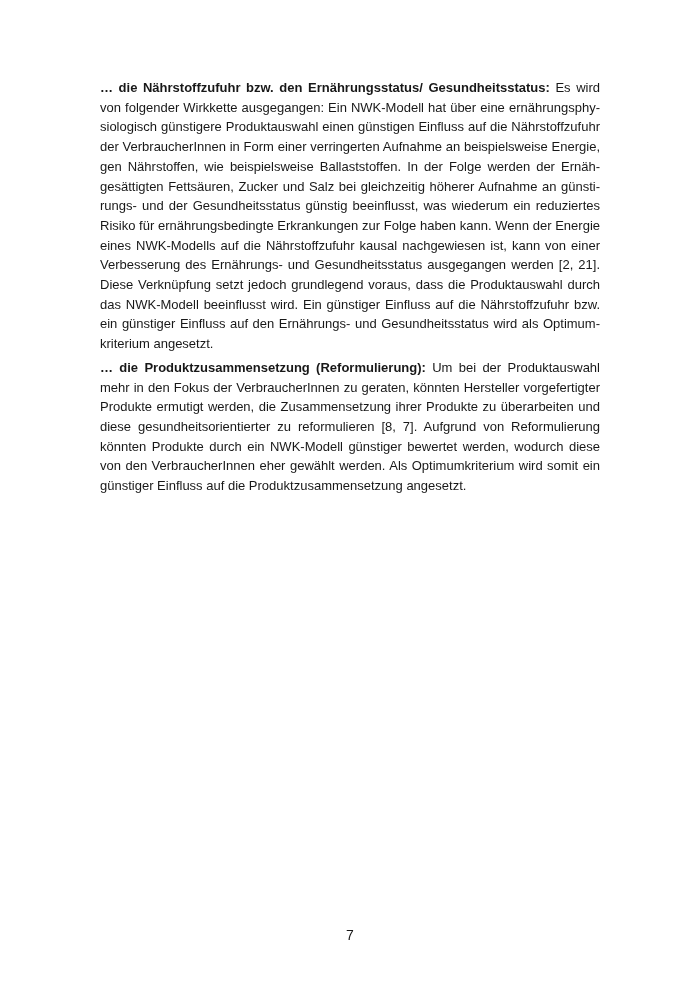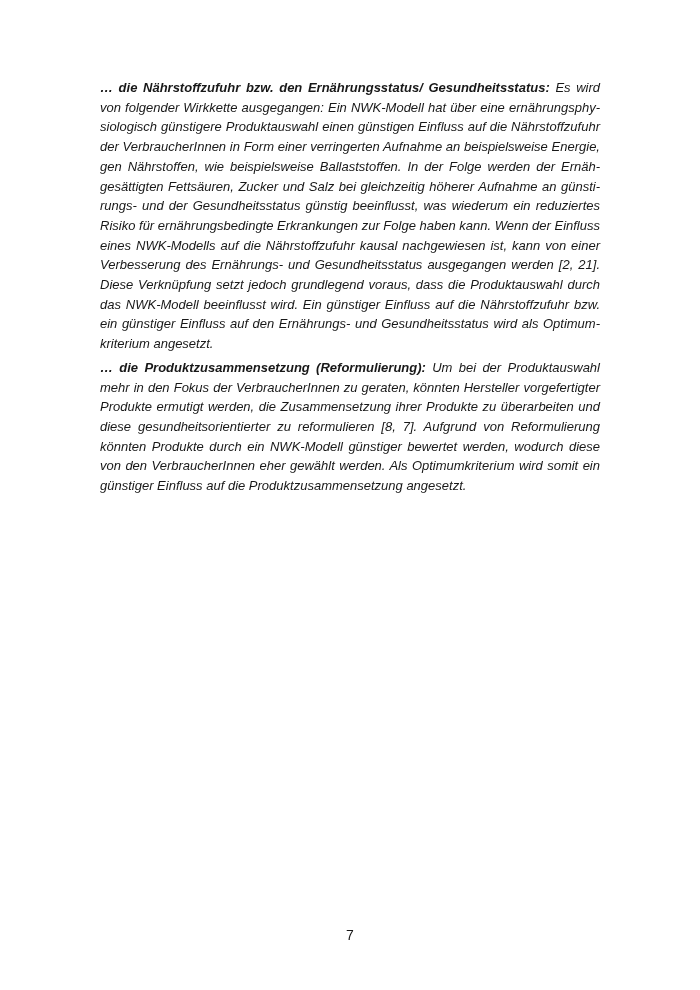--- a/index.html
+++ b/index.html
@@ -20,21 +20,20 @@
   }
   .para { margin: 0; padding: 0; }
   .para + .para { margin-top: 4px; }
   .line {
     font-size: 13px;
     line-height: 19.7px;
     text-align: justify;
     text-align-last: justify;
     word-spacing: -0.4px;
     white-space: normal;
-    font-style: italic;
   }
   .line.final {
     text-align: center;
     text-align-last: left;
     word-spacing: normal;
   }
   .lead { font-weight: 700; }
   .pagenum {
     position: absolute;
     left: 0;
@@ -57,21 +56,21 @@
       <div class="line">
         <span class="lead">… die Nährstoffzufuhr bzw. den Ernährungsstatus/ Gesundheitsstatus:</span>
         <span>Es wird</span>
       </div>
       <div class="line">von folgender Wirkkette ausgegangen: Ein NWK-Modell hat über eine ernährungsphy-</div>
       <div class="line">siologisch günstigere Produktauswahl einen günstigen Einfluss auf die Nährstoffzufuhr</div>
       <div class="line">der VerbraucherInnen in Form einer verringerten Aufnahme an beispielsweise Energie,</div>
       <div class="line">gen Nährstoffen, wie beispielsweise Ballaststoffen. In der Folge werden der Ernäh-</div>
       <div class="line">gesättigten Fettsäuren, Zucker und Salz bei gleichzeitig höherer Aufnahme an günsti-</div>
       <div class="line">rungs- und der Gesundheitsstatus günstig beeinflusst, was wiederum ein reduziertes</div>
-      <div class="line">Risiko für ernährungsbedingte Erkrankungen zur Folge haben kann. Wenn der Einfluss</div>
+      <div class="line">Risiko für ernährungsbedingte Erkrankungen zur Folge haben kann. Wenn der Energie</div>
       <div class="line">eines NWK-Modells auf die Nährstoffzufuhr kausal nachgewiesen ist, kann von einer</div>
       <div class="line">Verbesserung des Ernährungs- und Gesundheitsstatus ausgegangen werden [2, 21].</div>
       <div class="line">Diese Verknüpfung setzt jedoch grundlegend voraus, dass die Produktauswahl durch</div>
       <div class="line">das NWK-Modell beeinflusst wird. Ein günstiger Einfluss auf die Nährstoffzufuhr bzw.</div>
       <div class="line">ein günstiger Einfluss auf den Ernährungs- und Gesundheitsstatus wird als Optimum-</div>
       <div class="line final">kriterium angesetzt.</div>
     </div>
 
     <div class="para">
       <div class="line">

